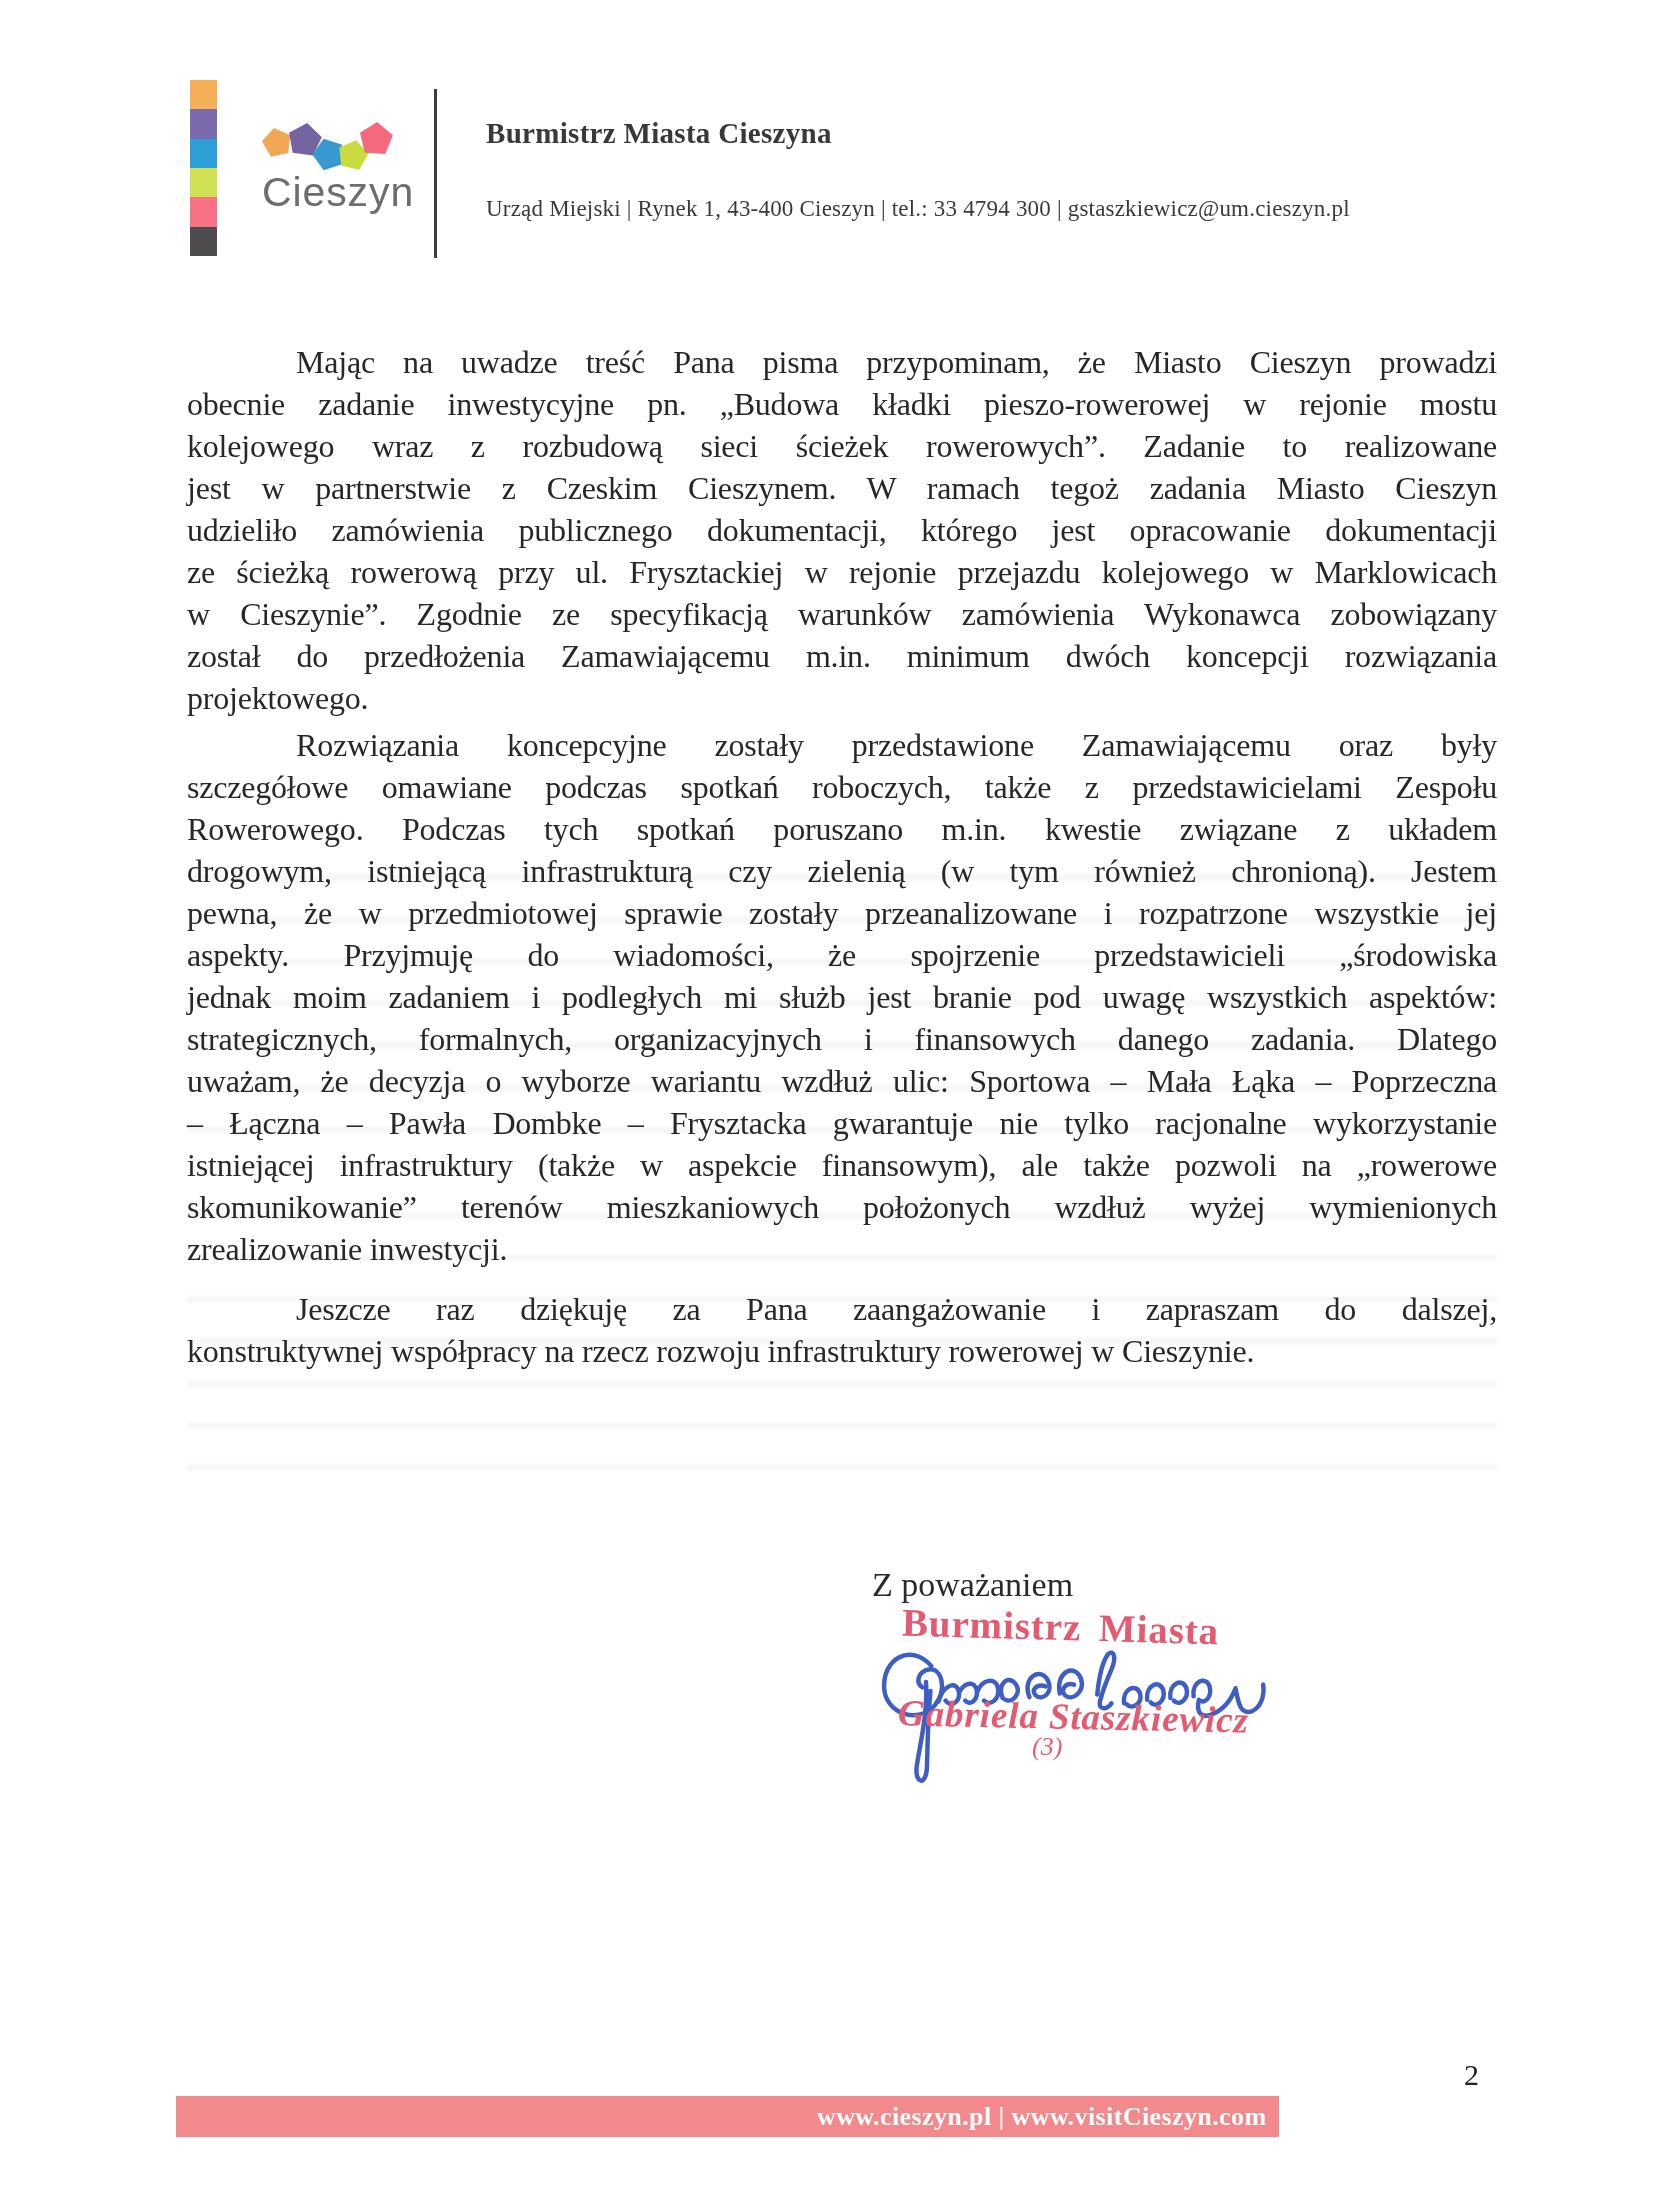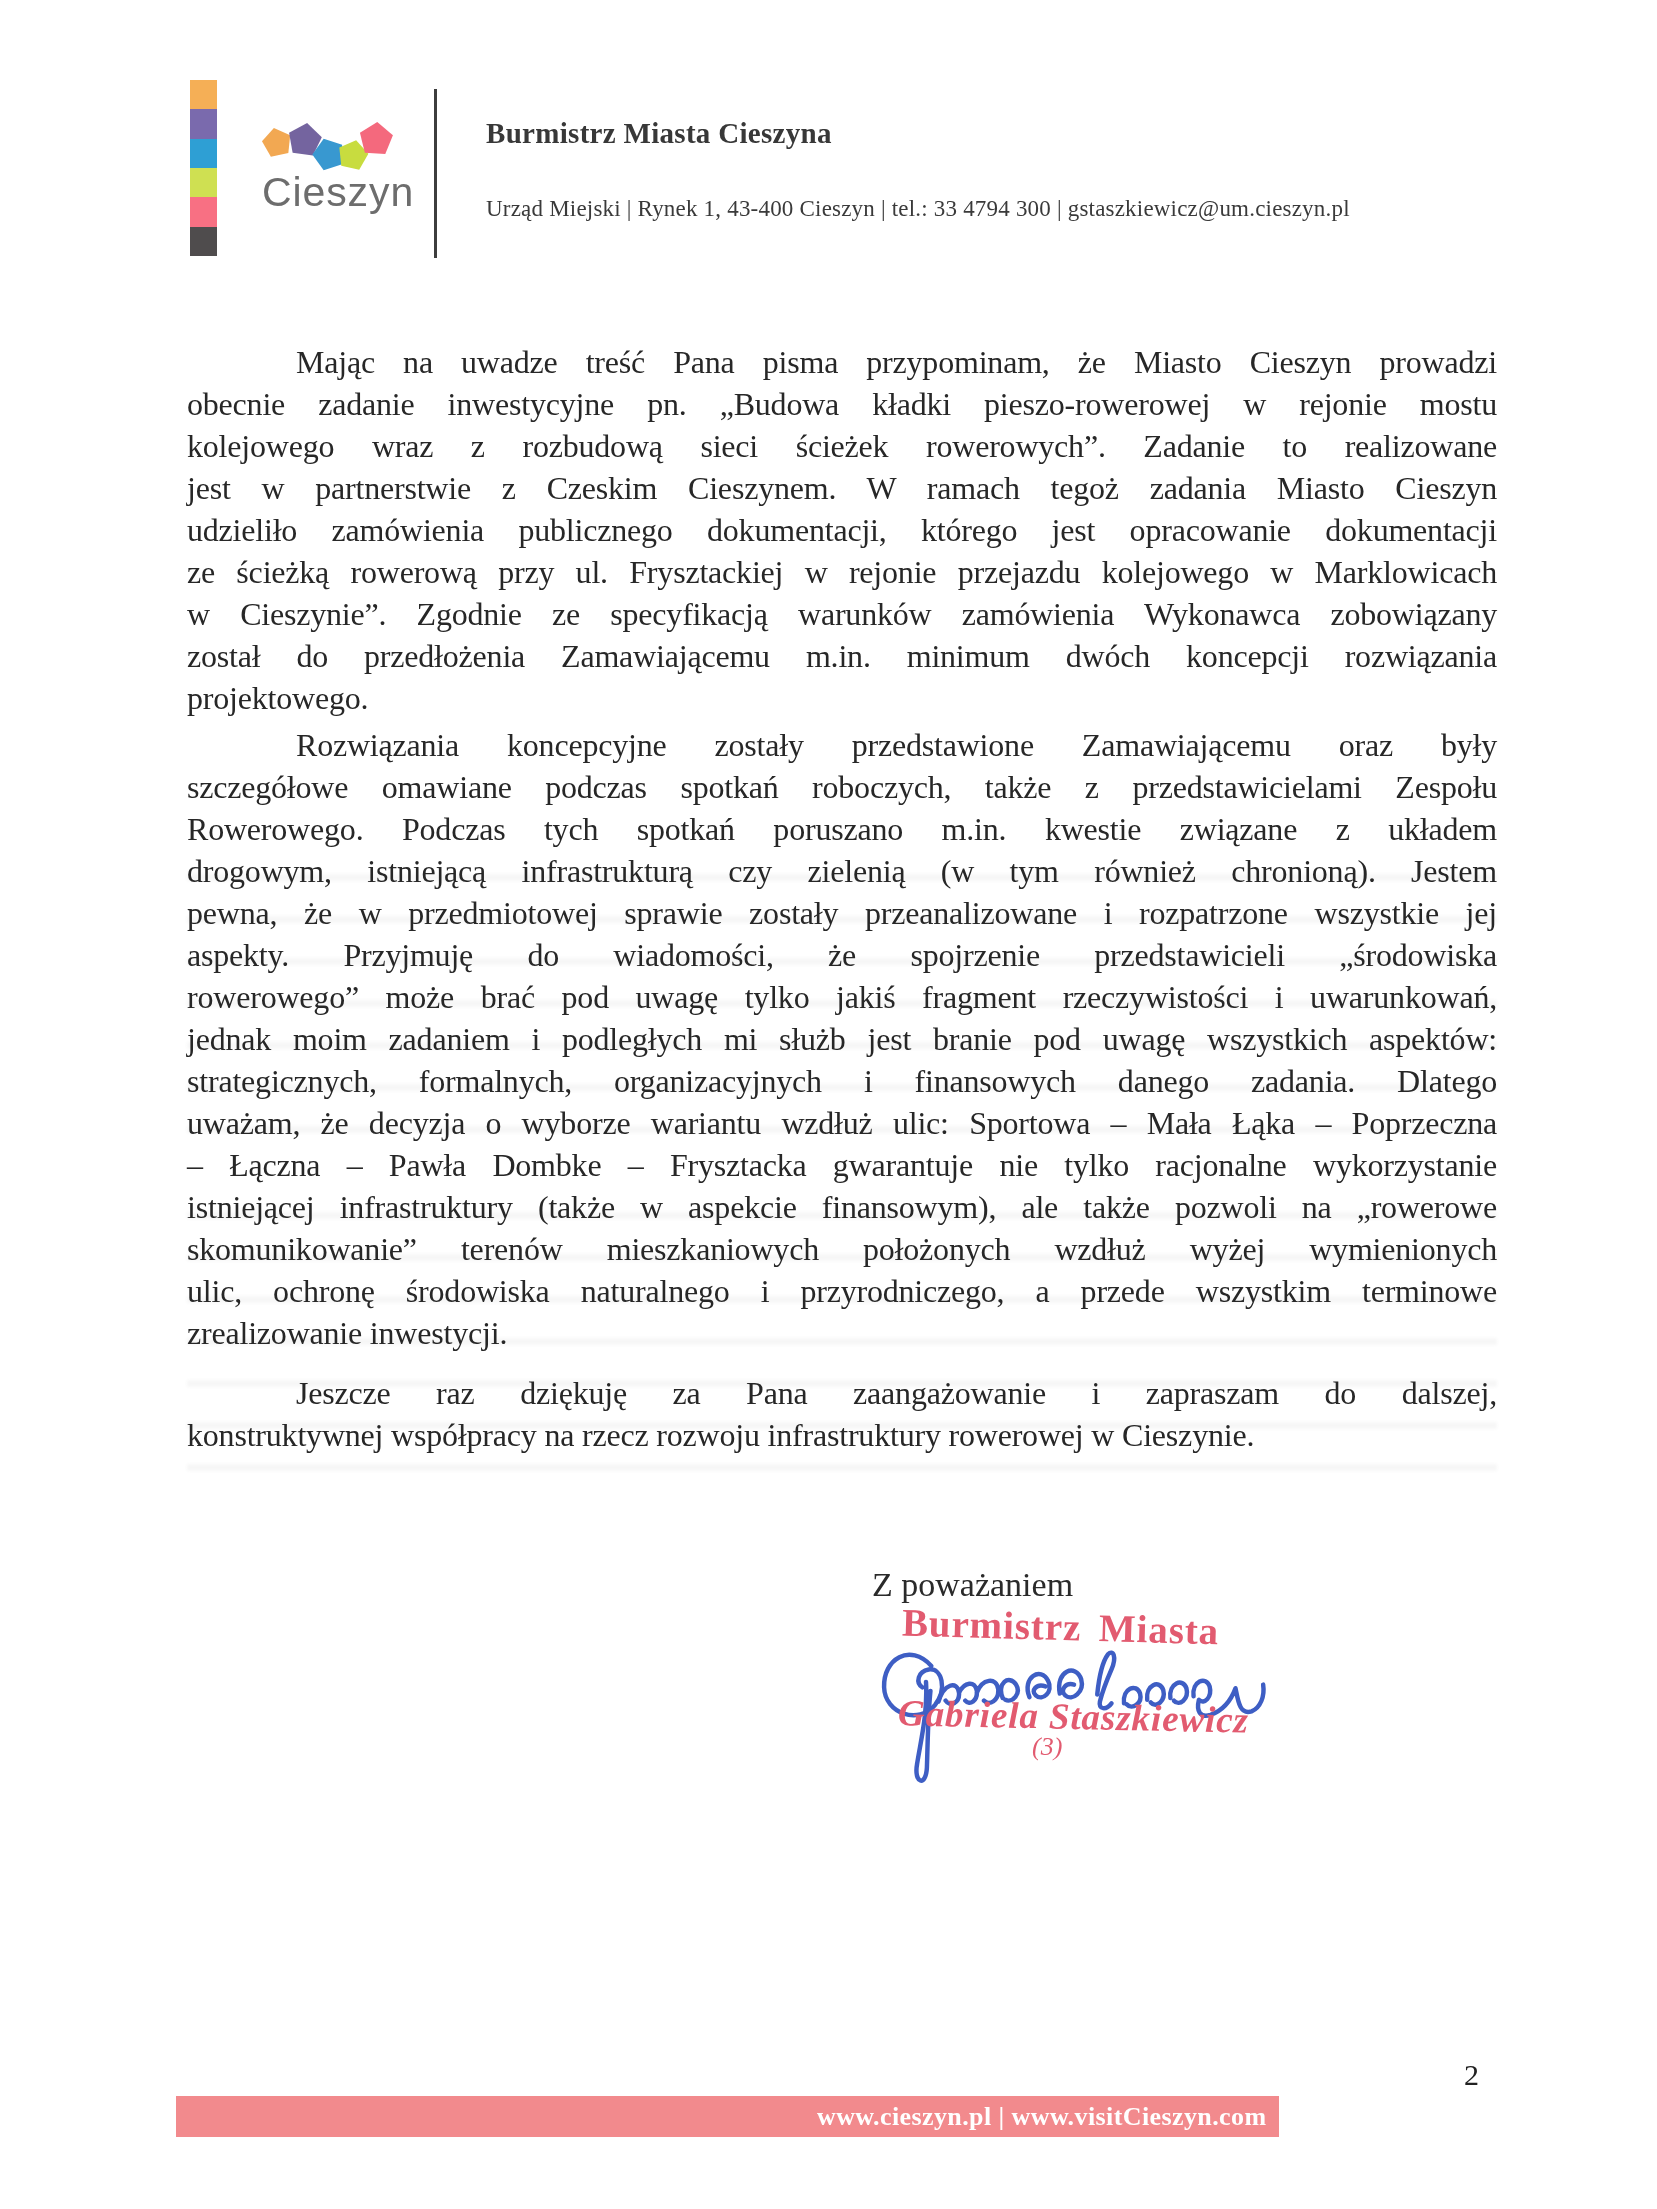--- a/index.html
+++ b/index.html
@@ -98,28 +98,26 @@
         <div class="line">został do przedłożenia Zamawiającemu m.in. minimum dwóch koncepcji rozwiązania</div>
         <div class="line last">projektowego.</div>
       </div>
       <div class="para p1">
         <div class="line indent">Rozwiązania koncepcyjne zostały przedstawione Zamawiającemu oraz były</div>
         <div class="line">szczegółowe omawiane podczas spotkań roboczych, także z przedstawicielami Zespołu</div>
         <div class="line">Rowerowego. Podczas tych spotkań poruszano m.in. kwestie związane z układem</div>
         <div class="line">drogowym, istniejącą infrastrukturą czy zielenią (w tym również chronioną). Jestem</div>
         <div class="line">pewna, że w przedmiotowej sprawie zostały przeanalizowane i rozpatrzone wszystkie jej</div>
         <div class="line">aspekty. Przyjmuję do wiadomości, że spojrzenie przedstawicieli „środowiska</div>
-        <div class="line">rowerowego” może brać pod uwagę tylko jakiś fragment rzeczywistości i uwarunkowań,</div>
         <div class="line">jednak moim zadaniem i podległych mi służb jest branie pod uwagę wszystkich aspektów:</div>
         <div class="line">strategicznych, formalnych, organizacyjnych i finansowych danego zadania. Dlatego</div>
         <div class="line">uważam, że decyzja o wyborze wariantu wzdłuż ulic: Sportowa – Mała Łąka – Poprzeczna</div>
         <div class="line">– Łączna – Pawła Dombke – Frysztacka gwarantuje nie tylko racjonalne wykorzystanie</div>
         <div class="line">istniejącej infrastruktury (także w aspekcie finansowym), ale także pozwoli na „rowerowe</div>
         <div class="line">skomunikowanie” terenów mieszkaniowych położonych wzdłuż wyżej wymienionych</div>
-        <div class="line">ulic, ochronę środowiska naturalnego i przyrodniczego, a przede wszystkim terminowe</div>
         <div class="line last">zrealizowanie inwestycji.</div>
       </div>
       <div class="para p2">
         <div class="line indent">Jeszcze raz dziękuję za Pana zaangażowanie i zapraszam do dalszej,</div>
         <div class="line last">konstruktywnej współpracy na rzecz rozwoju infrastruktury rowerowej w Cieszynie.</div>
       </div>
     </div>
 
   <div class="salutation">Z poważaniem</div>
   <div class="stamp-title" style="color: rgb(226, 91, 112);">Burmistrz Miasta</div>

